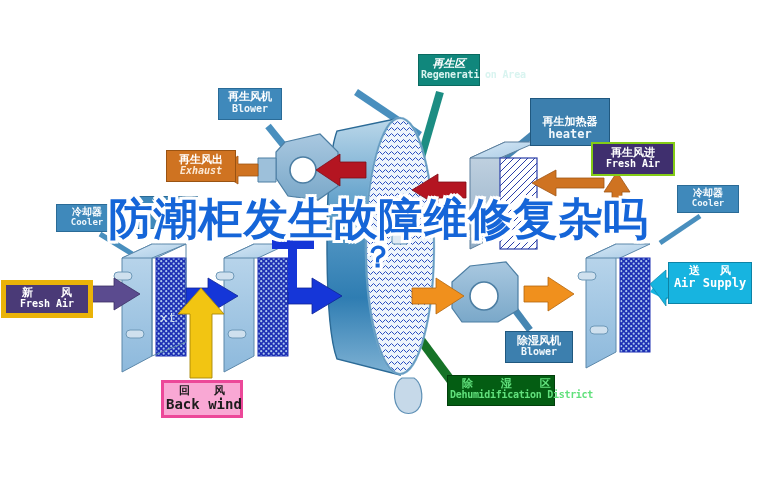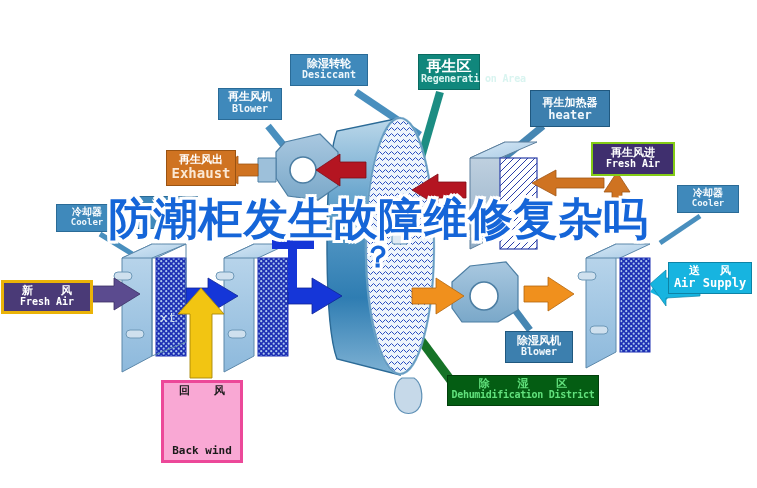--- a/index.html
+++ b/index.html
@@ -29,21 +29,21 @@
   .t-teal .en{color:#d9f4f0;}
 
   .t-orange{background:#cf7321;border:1px solid #9a5312;}
   .t-orange .cn{color:#ffffff;font-family:Liberation Serif, serif;}
   .t-orange .en{color:#fbe8d4;}
 
   .t-purple{background:#3f2f6e;border:2px solid #84cc16;}
   .t-purple .cn{color:#ffffff;}
   .t-purple .en{color:#ffffff;}
 
-  .t-purple2{background:#4a3a77;border:3px solid #eab308;}
+  .t-purple2{background:#4a3a77;border:5px solid #eab308;}
   .t-purple2 .cn{color:#ffffff;}
   .t-purple2 .en{color:#ffffff;}
 
   .t-cyan{background:#17b4e0;border:1px solid #0d83a6;}
   .t-cyan .cn{color:#ffffff;}
   .t-cyan .en{color:#ffffff;}
 
   .t-green{background:#045d13;border:1px solid #023f0c;}
   .t-green .cn{color:#61e07c;}
   .t-green .en{color:#61e07c;}
@@ -55,30 +55,30 @@
   
   #lbl-regen-blower{left:218px;top:88px;width:64px;padding:3px 2px 4px;}
   #lbl-regen-blower .cn{font-size:11px;font-family:Liberation Mono, monospace;}
   #lbl-regen-blower .en{font-size:10px;}
 
   #lbl-desiccant{left:290px;top:54px;width:78px;padding:3px 2px 4px;}
   #lbl-desiccant .cn{font-size:11px;}
   #lbl-desiccant .en{font-size:10px;}
 
   #lbl-regen-area{left:418px;top:54px;width:62px;padding:3px 2px 4px;}
-  #lbl-regen-area .cn{font-size:15px;}
+  #lbl-regen-area .cn{font-size:11px;font-style:italic;}
   #lbl-regen-area .en{font-size:10px;letter-spacing:-.2px;}
 
-  #lbl-heater{left:530px;top:90px;width:80px;padding:6px 2px 4px;}
+  #lbl-heater{left:530px;top:98px;width:80px;padding:17px 2px 4px;}
   #lbl-heater .cn{font-size:11px;}
   #lbl-heater .en{font-size:12px;}
 
   #lbl-exhaust{left:166px;top:150px;width:70px;padding:3px 2px 4px;}
   #lbl-exhaust .cn{font-size:11px;}
-  #lbl-exhaust .en{font-size:14px;}
+  #lbl-exhaust .en{font-size:10px;font-style:italic;}
 
   #lbl-fresh-regen{left:591px;top:142px;width:84px;padding:3px 2px 4px;}
   #lbl-fresh-regen .cn{font-size:11px;}
   #lbl-fresh-regen .en{font-size:10px;}
 
   #lbl-cooler-3{left:677px;top:185px;width:62px;padding:2px 2px 3px;}
   #lbl-cooler-3 .cn{font-size:10px;}
   #lbl-cooler-3 .en{font-size:9px;}
 
   #lbl-cooler-1{left:56px;top:204px;width:62px;padding:2px 2px 3px;}
@@ -86,33 +86,33 @@
   #lbl-cooler-1 .en{font-size:9px;}
 
   #lbl-cooler-2{left:136px;top:196px;width:62px;padding:2px 2px 18px;}
   #lbl-cooler-2 .cn{font-size:10px;}
   #lbl-cooler-2 .en{font-size:9px;}
 
   #lbl-fresh-air{left:1px;top:280px;width:92px;padding:2px 2px 3px;}
   #lbl-fresh-air .cn{font-size:11px;letter-spacing:12px;padding-left:12px;}
   #lbl-fresh-air .en{font-size:10px;}
 
-  #lbl-air-supply{left:668px;top:262px;width:84px;padding:2px 2px 3px;}
+  #lbl-air-supply{left:668px;top:262px;width:84px;padding:2px 2px 13px;}
   #lbl-air-supply .cn{font-size:11px;letter-spacing:8px;padding-left:8px;}
   #lbl-air-supply .en{font-size:12px;}
 
   #lbl-dehu-blower{left:505px;top:331px;width:68px;padding:3px 2px 4px;}
   #lbl-dehu-blower .cn{font-size:11px;}
   #lbl-dehu-blower .en{font-size:10px;}
 
   #lbl-back-wind{left:161px;top:380px;width:82px;padding:2px 2px 3px;}
   #lbl-back-wind .cn{font-size:11px;letter-spacing:10px;padding-left:10px;}
-  #lbl-back-wind .en{font-size:11px;margin-top:48px;}
-
-  #lbl-dehu-district{left:447px;top:375px;width:152px;padding:2px 2px 4px;}
+  #lbl-back-wind .en{font-size:14px;}
+
+  #lbl-dehu-district{left:447px;top:375px;width:108px;padding:2px 2px 4px;}
   #lbl-dehu-district .cn{font-size:11px;letter-spacing:12px;padding-left:12px;}
   #lbl-dehu-district .en{font-size:10px;letter-spacing:-.3px;}
 
   
   #headline{position:absolute;left:0;top:196px;width:757px;z-index:60;
             text-align:center;pointer-events:none;}
   #headline .line{font-family:"DejaVu Sans","Liberation Sans",sans-serif;
        font-weight:bold;font-size:44px;line-height:46px;color:#1565d8;
        letter-spacing:1px;
        text-shadow:
@@ -294,24 +294,20 @@
         <path d="M650,284 L666,270 L666,278 L700,280 L700,296 L666,298 L666,306 Z" fill="#17b4e0" stroke="#0d85a8" stroke-width=".7"></path>
       </g>
     </g>
   </svg>
 
   <div class="lbl t-blue" id="lbl-regen-blower">
     <span class="cn">再生风机</span>
     <span class="en">Blower</span>
   </div>
 
-  <div class="lbl t-blue" id="lbl-desiccant">
-    <span class="cn">除湿转轮</span>
-    <span class="en">Desiccant</span>
-  </div>
 
   <div class="lbl t-teal" id="lbl-regen-area">
     <span class="cn">再生区</span>
     <span class="en">Regenerati on Area</span>
   </div>
 
   <div class="lbl t-bluedk" id="lbl-heater">
     <span class="cn">再生加热器</span>
     <span class="en">heater</span>
   </div>

